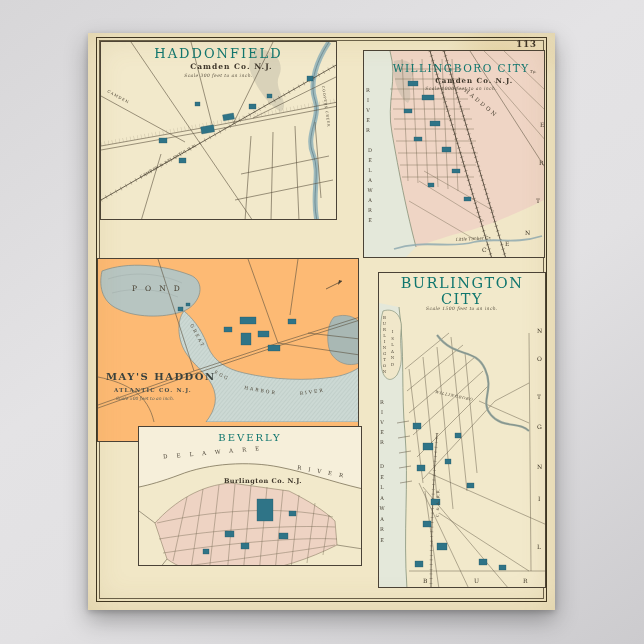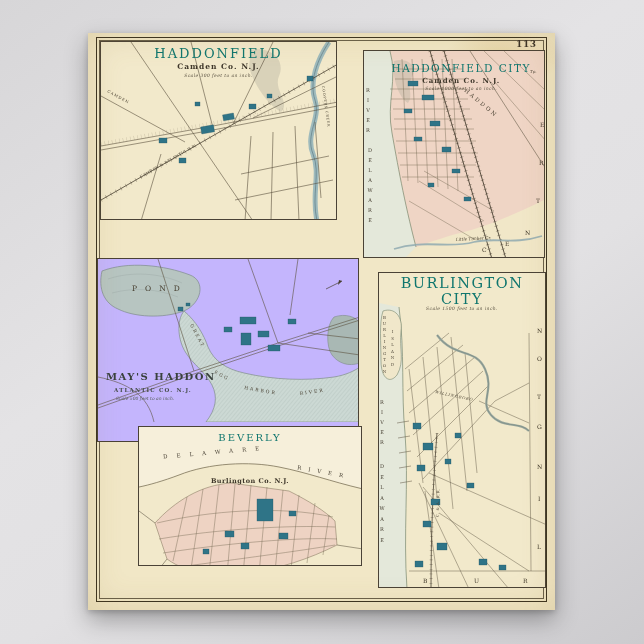--- a/index.html
+++ b/index.html
@@ -14,25 +14,25 @@
           box-shadow:inset 0 0 34px rgba(150,115,50,.20);}
   .stain{position:absolute;right:-8px;top:-6px;width:120px;height:60px;
          background:radial-gradient(ellipse at center,rgba(198,156,74,.28),rgba(198,156,74,0) 70%);}
   .frame{position:absolute;left:8px;right:8px;top:4px;bottom:8px;border:1.5px solid #39311f;}
   .frame-inner{position:absolute;left:11px;right:11px;top:7px;bottom:11px;border:1px solid rgba(57,49,31,.75);}
   .pagenum{position:absolute;top:6px;right:18px;font-weight:bold;font-size:8.5px;color:#3a3227;letter-spacing:1px;}
   .panel{position:absolute;border:1px solid #4a4236;box-sizing:border-box;overflow:hidden;}
   .panel svg{position:absolute;left:0;top:0;}
   .p-had{left:12px;top:8px;width:237px;height:179px;background:#f2e9cb;}
   .p-glo{left:275px;top:17px;width:182px;height:208px;background:#f1e7c8;}
-  .p-may{left:9px;top:225px;width:262px;height:184px;background:#c4b5fd;}
+  .p-may{left:9px;top:225px;width:262px;height:184px;background:#fdba74;}
   .p-bur{left:290px;top:239px;width:168px;height:316px;background:#f2e9cb;}
   .p-bev{left:50px;top:393px;width:224px;height:140px;background:#f2e9cb;}
   .mtitle{position:absolute;left:0;width:100%;text-align:center;font-weight:normal;color:#0f766e;}
-  .msub{position:absolute;left:0;width:100%;text-align:center;font-weight:bold;color:#3f372b;}
+  .msub{position:absolute;left:0;width:100%;text-align:center;font-weight:bold;color:#3f372b;padding-left:13px;}
   .mscale{position:absolute;left:0;width:100%;text-align:center;font-style:italic;color:#5a5242;font-size:4.5px;letter-spacing:.4px;}
   .t-had{top:4px;font-size:13px;letter-spacing:2px;}
   .s-had{top:20px;font-size:7.5px;letter-spacing:1px;}
   .sc-had{top:31px;}
   .t-glo{top:11px;font-size:10.5px;letter-spacing:1.5px;left:8%;width:92%;}
   .s-glo{top:25px;font-size:7px;letter-spacing:1px;left:8%;width:92%;}
   .sc-glo{top:35px;left:8%;width:92%;}
   .t-bur{top:2px;font-size:14.5px;letter-spacing:1.5px;}
   .s-bur{top:21px;font-size:8px;letter-spacing:.5px;}
   .sc-bur{top:33px;}
@@ -160,21 +160,21 @@
         <text x="92" y="190" font-size="4.2" font-style="italic" transform="rotate(-3 92 190)">Little Timber Cr.</text>
         <g>
           <text class="border-letter" x="118" y="201">C</text>
           <text class="border-letter" x="141" y="195">E</text>
           <text class="border-letter" x="161" y="184">N</text>
           <text class="border-letter" x="172" y="152">T</text>
           <text class="border-letter" x="175" y="114">R</text>
           <text class="border-letter" x="176" y="76">E</text>
         </g>
       </svg>
-      <div class="mtitle t-glo">HADDONFIELD CITY</div>
+      <div class="mtitle t-glo">WILLINGBORO CITY</div>
       <div class="msub s-glo">Camden Co. N.J.</div>
       <div class="mscale sc-glo">Scale 1000 feet to an inch.</div>
       <div class="vlabel glo-river">RIVER</div>
       <div class="vlabel glo-delaware">DELAWARE</div>
     </div>
 
     <div class="panel p-may">
       <svg width="262" height="163" viewBox="0 0 262 163">
         <defs>
           <pattern id="hat" width="3" height="3" patternUnits="userSpaceOnUse" patternTransform="rotate(40)">

